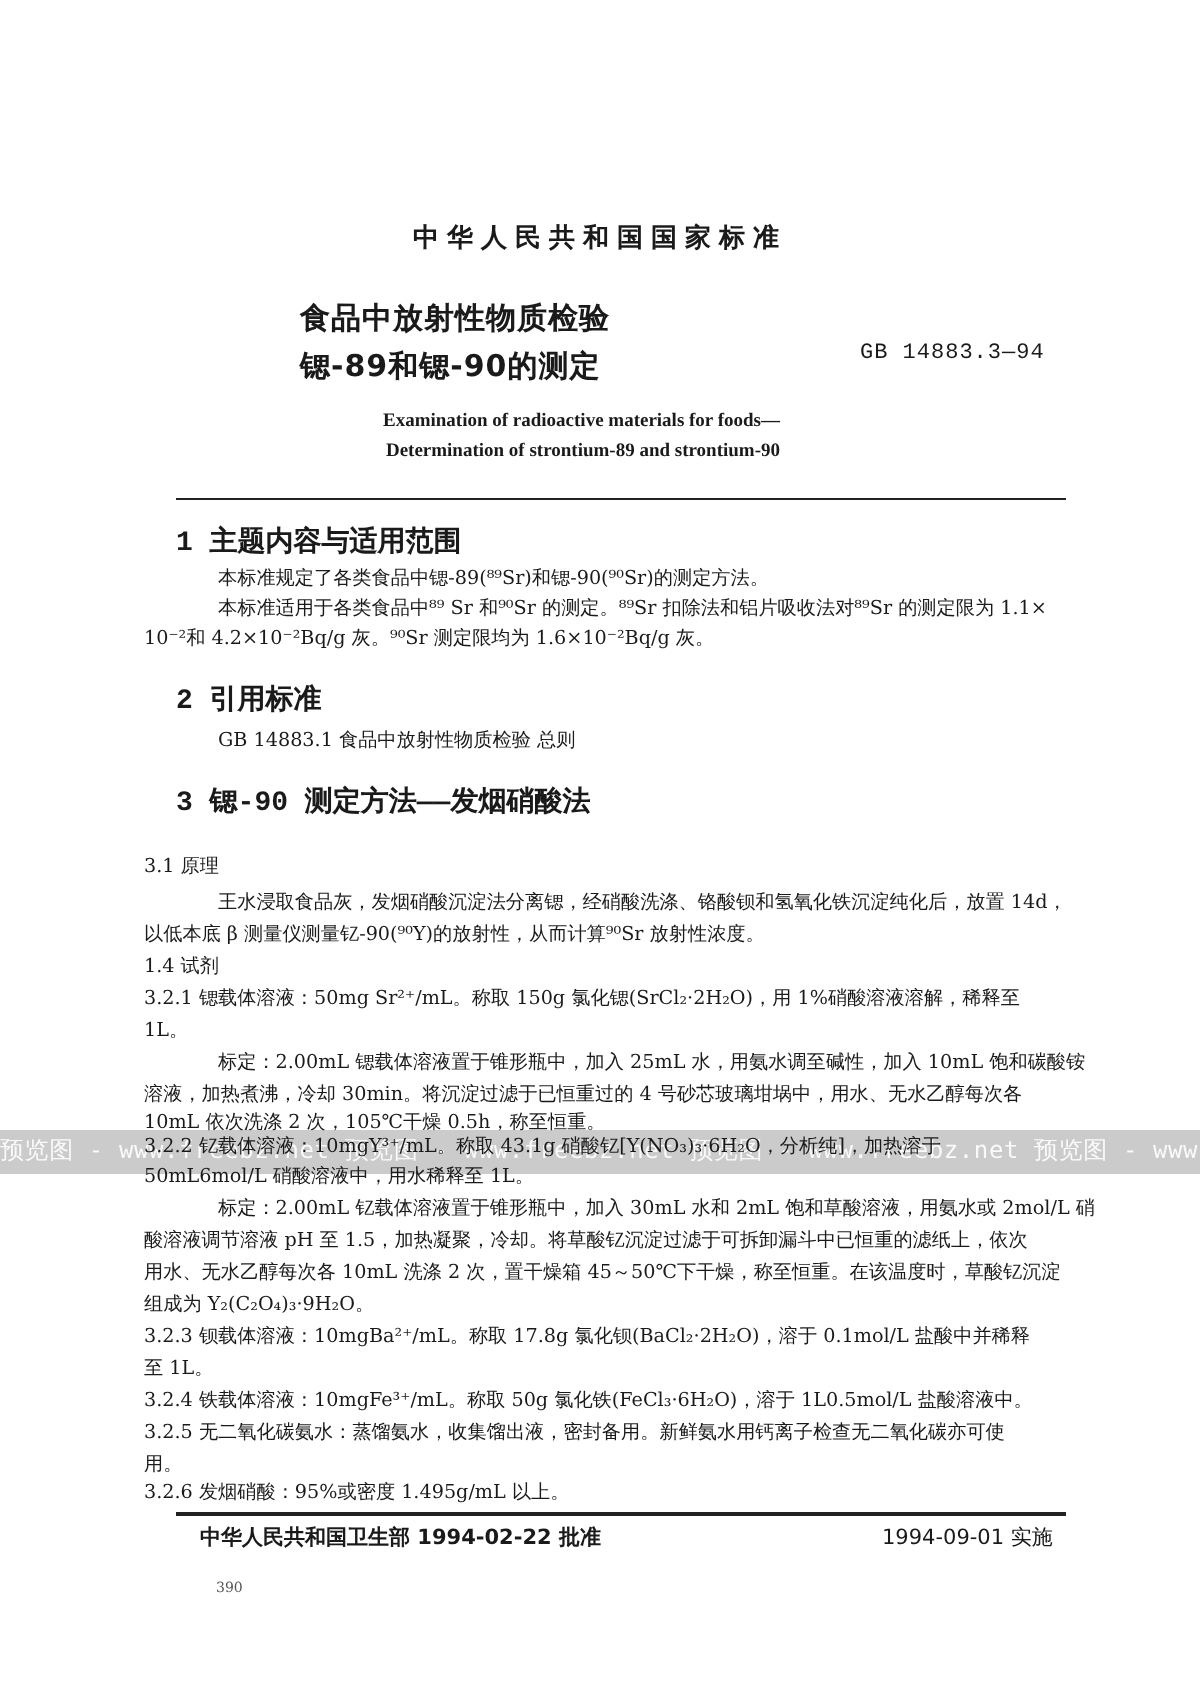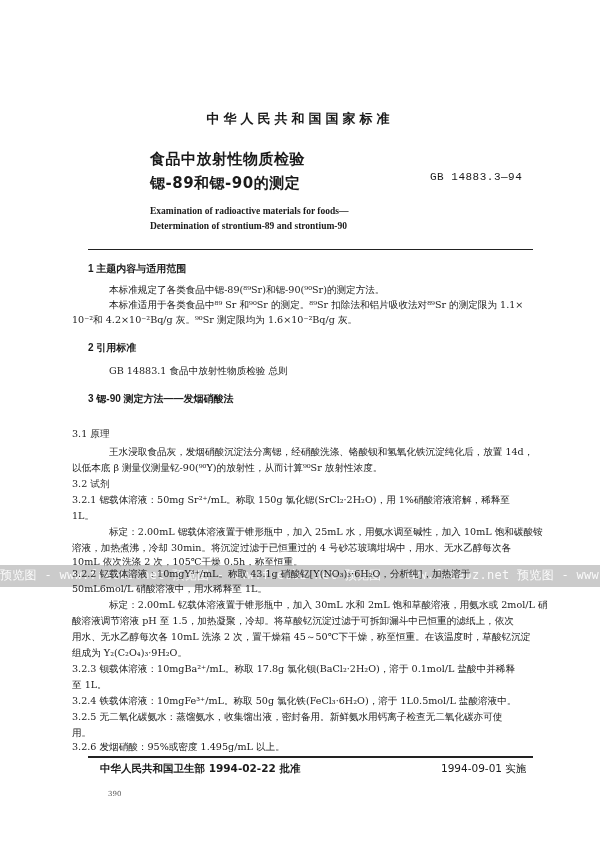--- a/index.html
+++ b/index.html
@@ -6,27 +6,27 @@
   body { width: 600px; height: 845px; position: relative; overflow: hidden;
          font-family: "DejaVu Serif", "Liberation Serif", serif; color: #1a1a1a; }
   .abs { position: absolute; white-space: nowrap; }
   .country { left: 0; width: 600px; top: 110px; text-align: center; font-family: "DejaVu Sans", sans-serif;
              font-weight: bold; font-size: 13px; letter-spacing: 4px; }
   .title { left: 150px; width: 220px; text-align: left; font-family: "DejaVu Sans", sans-serif;
            font-weight: bold; font-size: 15px; letter-spacing: 0.5px; }
   .title1 { top: 150px; }
   .title2 { top: 174px; }
   .gbno { left: 430px; top: 171px; font-family: "Liberation Mono", monospace; font-size: 11px; letter-spacing: 0.5px; }
-  .en { left: 150px; width: 240px; text-align: left; font-family: "Liberation Serif", serif; font-weight: bold; font-size: 9.5px; }
+  .en { left: 150px; width: 240px; text-align: right; font-family: "Liberation Serif", serif; font-weight: bold; font-size: 9.5px; }
   .en1 { top: 206px; }
   .en2 { top: 221px; }
   .rule { position: absolute; left: 88px; width: 445px; height: 1px; background: #222; }
   .rule.top { top: 249px; }
   .rule.bot { top: 756px; height: 1.5px; }
-  .h1 { font-family: Liberation Sans, sans-serif; font-weight: bold; font-size: 10px; left: 88px; }
+  .h1 { font-family: Liberation Mono, monospace; font-weight: bold; font-size: 14px; left: 88px; }
   .p { font-size: 9.6px; line-height: 13px; }
   .ind { left: 109px; }
   .flush { left: 72px; }
   .footer-left { left: 100px; top: 762px; font-family: "DejaVu Sans", sans-serif; font-weight: bold; font-size: 10.5px; }
   .footer-right { left: 441px; top: 762px; font-family: "DejaVu Sans", sans-serif; font-size: 10.5px; }
   .pageno { left: 108px; top: 790px; font-size: 7px; color: #555; }
   .wm { position: absolute; left: 0; top: 565px; width: 600px; height: 22px; background: rgba(175,175,175,0.65); }
   .wm-text { position: absolute; left: 0; top: 567px; width: 600px; font-family: "DejaVu Sans Mono", monospace;
              font-size: 12px; color: rgba(255,255,255,0.9); white-space: nowrap; letter-spacing: 0.3px; }
 </style>
@@ -47,21 +47,21 @@
 <div class="abs p ind" style="top:298px">本标准适用于各类食品中⁸⁹ Sr 和⁹⁰Sr 的测定。⁸⁹Sr 扣除法和铝片吸收法对⁸⁹Sr 的测定限为 1.1×</div>
 <div class="abs p flush" style="top:313px">10⁻²和 4.2×10⁻²Bq/g 灰。⁹⁰Sr 测定限均为 1.6×10⁻²Bq/g 灰。</div>
 
 <div class="abs h1" style="top:341px">2  引用标准</div>
 <div class="abs p ind" style="top:364px">GB 14883.1   食品中放射性物质检验   总则</div>
 
 <div class="abs h1" style="top:392px">3  锶-90 测定方法——发烟硝酸法</div>
 <div class="abs p flush" style="top:427px">3.1  原理</div>
 <div class="abs p ind" style="top:445px">王水浸取食品灰，发烟硝酸沉淀法分离锶，经硝酸洗涤、铬酸钡和氢氧化铁沉淀纯化后，放置 14d，</div>
 <div class="abs p flush" style="top:461px">以低本底 β 测量仪测量钇-90(⁹⁰Y)的放射性，从而计算⁹⁰Sr 放射性浓度。</div>
-<div class="abs p flush" style="top:477px">3.2  试剂</div>
+<div class="abs p flush" style="top:477px">1.4  试剂</div>
 <div class="abs p flush" style="top:493px">3.2.1  锶载体溶液：50mg Sr²⁺/mL。称取 150g 氯化锶(SrCl₂·2H₂O)，用 1%硝酸溶液溶解，稀释至</div>
 <div class="abs p flush" style="top:509px">1L。</div>
 <div class="abs p ind" style="top:525px">标定：2.00mL 锶载体溶液置于锥形瓶中，加入 25mL 水，用氨水调至碱性，加入 10mL 饱和碳酸铵</div>
 <div class="abs p flush" style="top:541px">溶液，加热煮沸，冷却 30min。将沉淀过滤于已恒重过的 4 号砂芯玻璃坩埚中，用水、无水乙醇每次各</div>
 <div class="abs p flush" style="top:555px">10mL 依次洗涤 2 次，105℃干燥 0.5h，称至恒重。</div>
 
 <div class="wm"></div>
 <div class="wm-text">预览图 - www.freebz.net  预览图 - www.freebz.net  预览图 - www.freebz.net  预览图 - www.freebz.net</div>
 
 <div class="abs p flush" style="top:567px">3.2.2  钇载体溶液：10mgY³⁺/mL。称取 43.1g 硝酸钇[Y(NO₃)₃·6H₂O，分析纯]，加热溶于</div>

